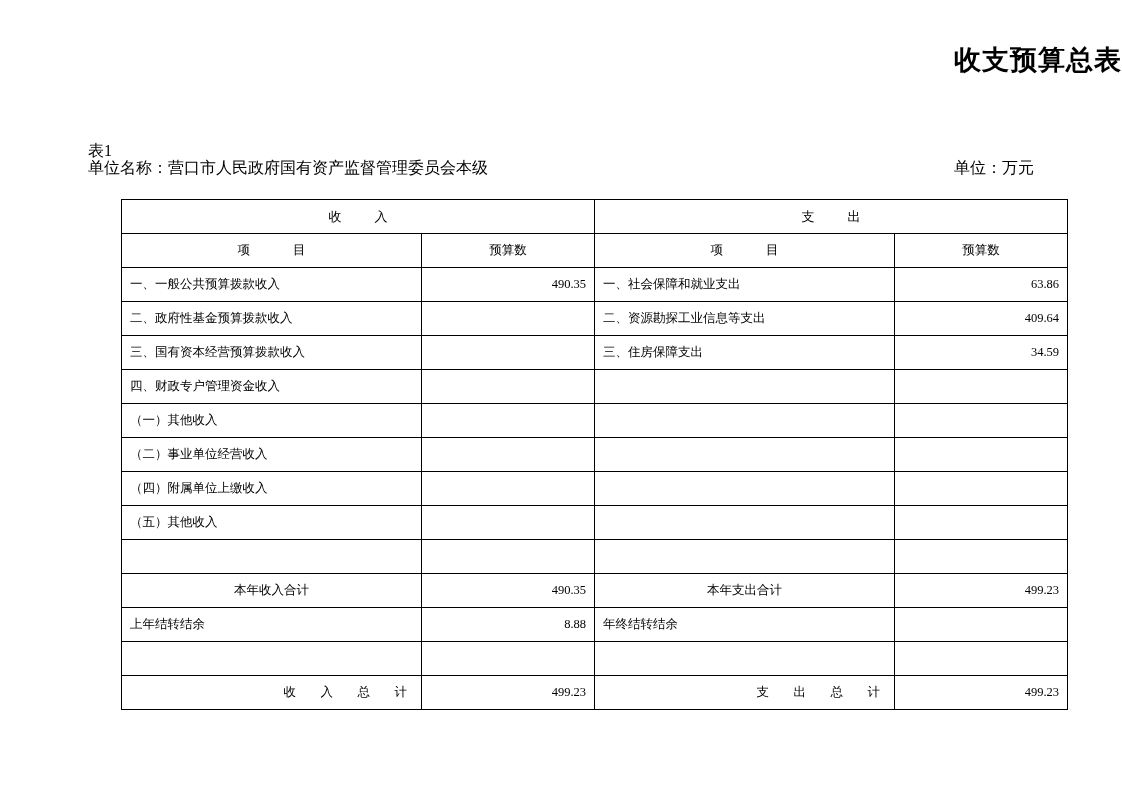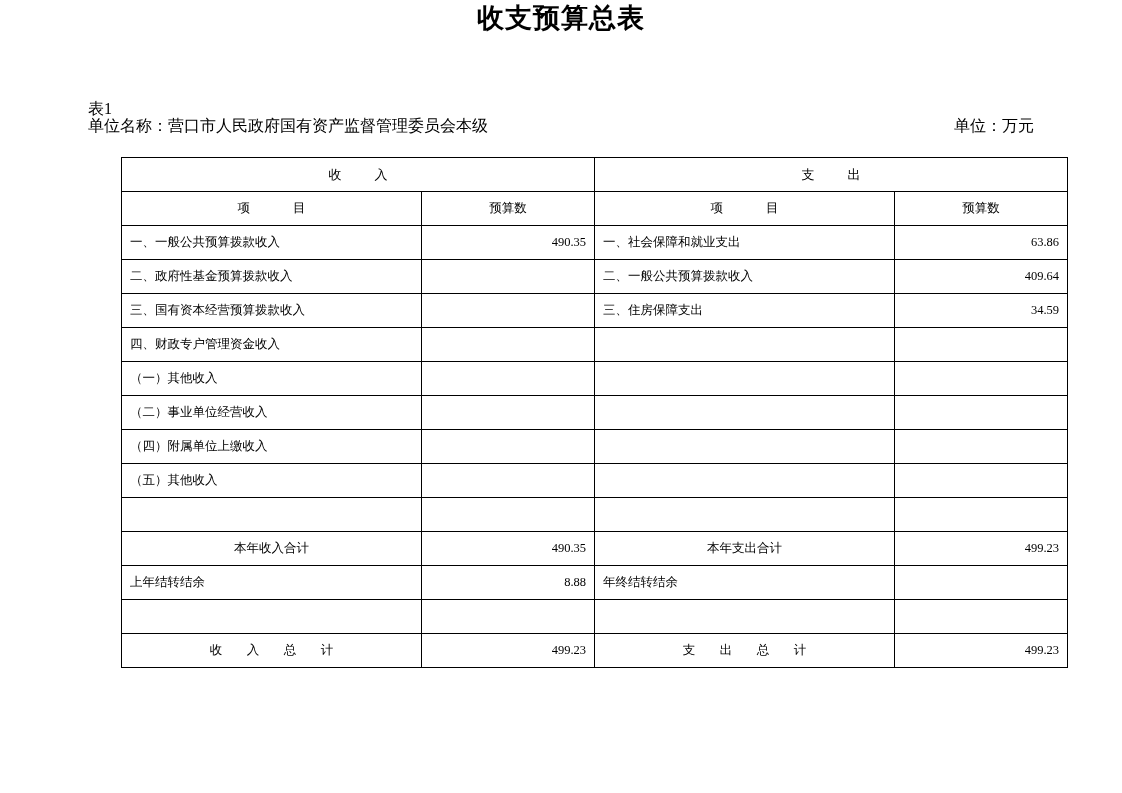--- a/index.html
+++ b/index.html
@@ -15,24 +15,25 @@
     position: relative;
     overflow: hidden;
   }
   .page {
     position: relative;
     width: 1122px;
     height: 793px;
     box-sizing: border-box;
   }
   .doc-title {
-    text-align: center;
+    text-align: right;
     font-size: 27px;
     font-weight: bold;
     letter-spacing: 1px;
+    margin-top: 42px;
     font-family: "Liberation Serif", "DejaVu Serif", serif;
   }
   .meta {
     position: absolute;
     left: 88px;
     right: 88px;
     top: 100px;
     font-size: 16px;
   }
   .meta-row {
@@ -90,20 +91,21 @@
   .cell-num {
     text-align: right;
     padding-right: 10px;
   }
   .cell-center {
     text-align: center;
   }
   .spaced-label {
     letter-spacing: 6px;
     text-indent: 6px;
+    text-align: right;
   }
   .empty-row td { height: 34px; }
 </style>
 </head>
 <body>
 
 <div class="page">
 
   <div class="doc-title">收支预算总表</div>
 
@@ -138,21 +140,21 @@
 
       <tr>
         <td class="cell-text">一、一般公共预算拨款收入</td>
         <td class="cell-num">490.35</td>
         <td class="cell-text">一、社会保障和就业支出</td>
         <td class="cell-num">63.86</td>
       </tr>
       <tr>
         <td class="cell-text">二、政府性基金预算拨款收入</td>
         <td class="cell-num"></td>
-        <td class="cell-text">二、一般公共预算拨款收入</td>
+        <td class="cell-text">二、资源勘探工业信息等支出</td>
         <td class="cell-num">409.64</td>
       </tr>
       <tr>
         <td class="cell-text">三、国有资本经营预算拨款收入</td>
         <td class="cell-num"></td>
         <td class="cell-text">三、住房保障支出</td>
         <td class="cell-num">34.59</td>
       </tr>
       <tr>
         <td class="cell-text">四、财政专户管理资金收入</td>

